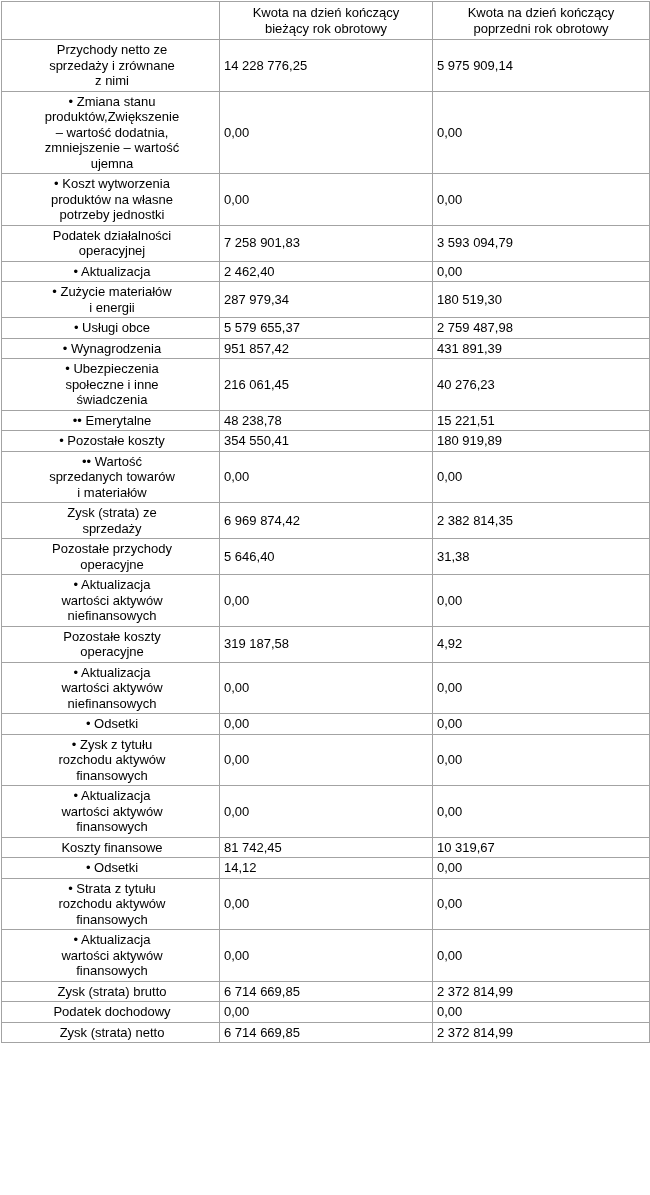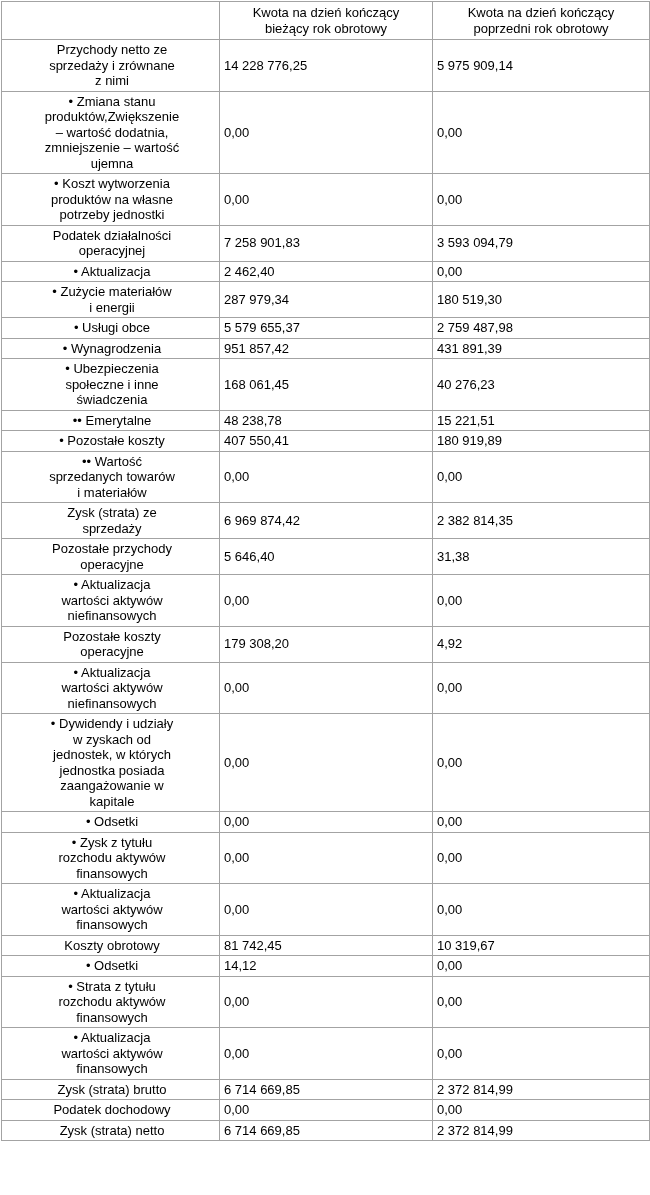--- a/index.html
+++ b/index.html
@@ -111,31 +111,31 @@
       </tr>
       <tr>
         <td class="label-cell">• Wynagrodzenia</td>
         <td class="value-cell">951 857,42</td>
         <td class="value-cell">431 891,39</td>
       </tr>
       <tr>
         <td class="label-cell">• Ubezpieczenia
 społeczne i inne
 świadczenia</td>
-        <td class="value-cell">168 061,45</td>
+        <td class="value-cell">216 061,45</td>
         <td class="value-cell">40 276,23</td>
       </tr>
       <tr>
         <td class="label-cell">•• Emerytalne</td>
         <td class="value-cell">48 238,78</td>
         <td class="value-cell">15 221,51</td>
       </tr>
       <tr>
         <td class="label-cell">• Pozostałe koszty</td>
-        <td class="value-cell">407 550,41</td>
+        <td class="value-cell">354 550,41</td>
         <td class="value-cell">180 919,89</td>
       </tr>
       <tr>
         <td class="label-cell">•• Wartość
 sprzedanych towarów
 i materiałów</td>
         <td class="value-cell">0,00</td>
         <td class="value-cell">0,00</td>
       </tr>
       <tr>
@@ -153,37 +153,27 @@
       <tr>
         <td class="label-cell">• Aktualizacja
 wartości aktywów
 niefinansowych</td>
         <td class="value-cell">0,00</td>
         <td class="value-cell">0,00</td>
       </tr>
       <tr>
         <td class="label-cell">Pozostałe koszty
 operacyjne</td>
-        <td class="value-cell">179 308,20</td>
+        <td class="value-cell">319 187,58</td>
         <td class="value-cell">4,92</td>
       </tr>
       <tr>
         <td class="label-cell">• Aktualizacja
 wartości aktywów
 niefinansowych</td>
-        <td class="value-cell">0,00</td>
-        <td class="value-cell">0,00</td>
-      </tr>
-      <tr>
-        <td class="label-cell">• Dywidendy i udziały
-w zyskach od
-jednostek, w których
-jednostka posiada
-zaangażowanie w
-kapitale</td>
         <td class="value-cell">0,00</td>
         <td class="value-cell">0,00</td>
       </tr>
       <tr>
         <td class="label-cell">• Odsetki</td>
         <td class="value-cell">0,00</td>
         <td class="value-cell">0,00</td>
       </tr>
       <tr>
         <td class="label-cell">• Zysk z tytułu
@@ -193,21 +183,21 @@
         <td class="value-cell">0,00</td>
       </tr>
       <tr>
         <td class="label-cell">• Aktualizacja
 wartości aktywów
 finansowych</td>
         <td class="value-cell">0,00</td>
         <td class="value-cell">0,00</td>
       </tr>
       <tr>
-        <td class="label-cell">Koszty obrotowy</td>
+        <td class="label-cell">Koszty finansowe</td>
         <td class="value-cell">81 742,45</td>
         <td class="value-cell">10 319,67</td>
       </tr>
       <tr>
         <td class="label-cell">• Odsetki</td>
         <td class="value-cell">14,12</td>
         <td class="value-cell">0,00</td>
       </tr>
       <tr>
         <td class="label-cell">• Strata z tytułu

